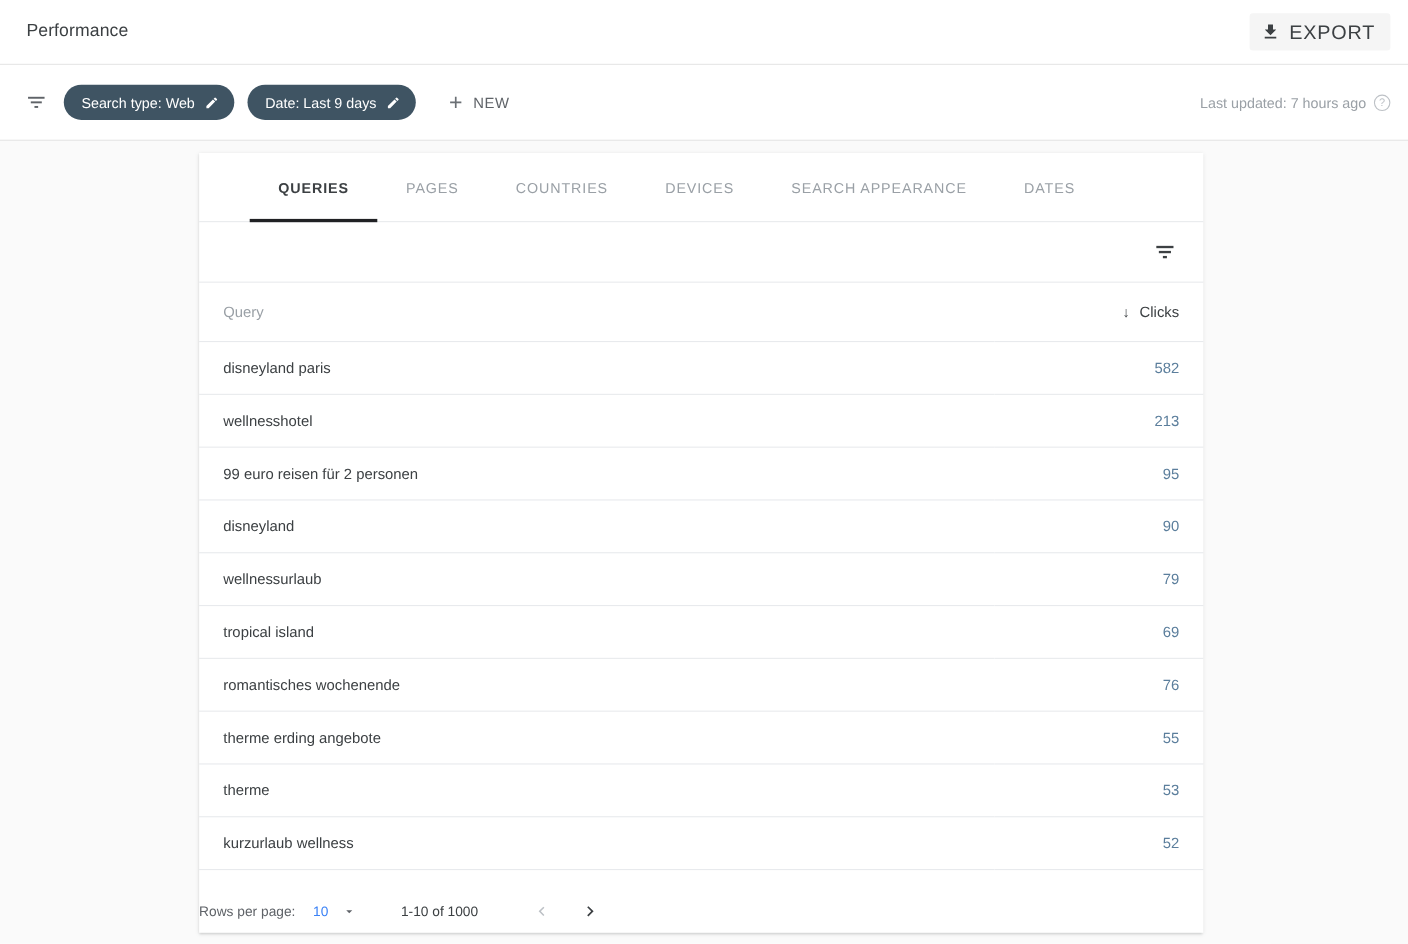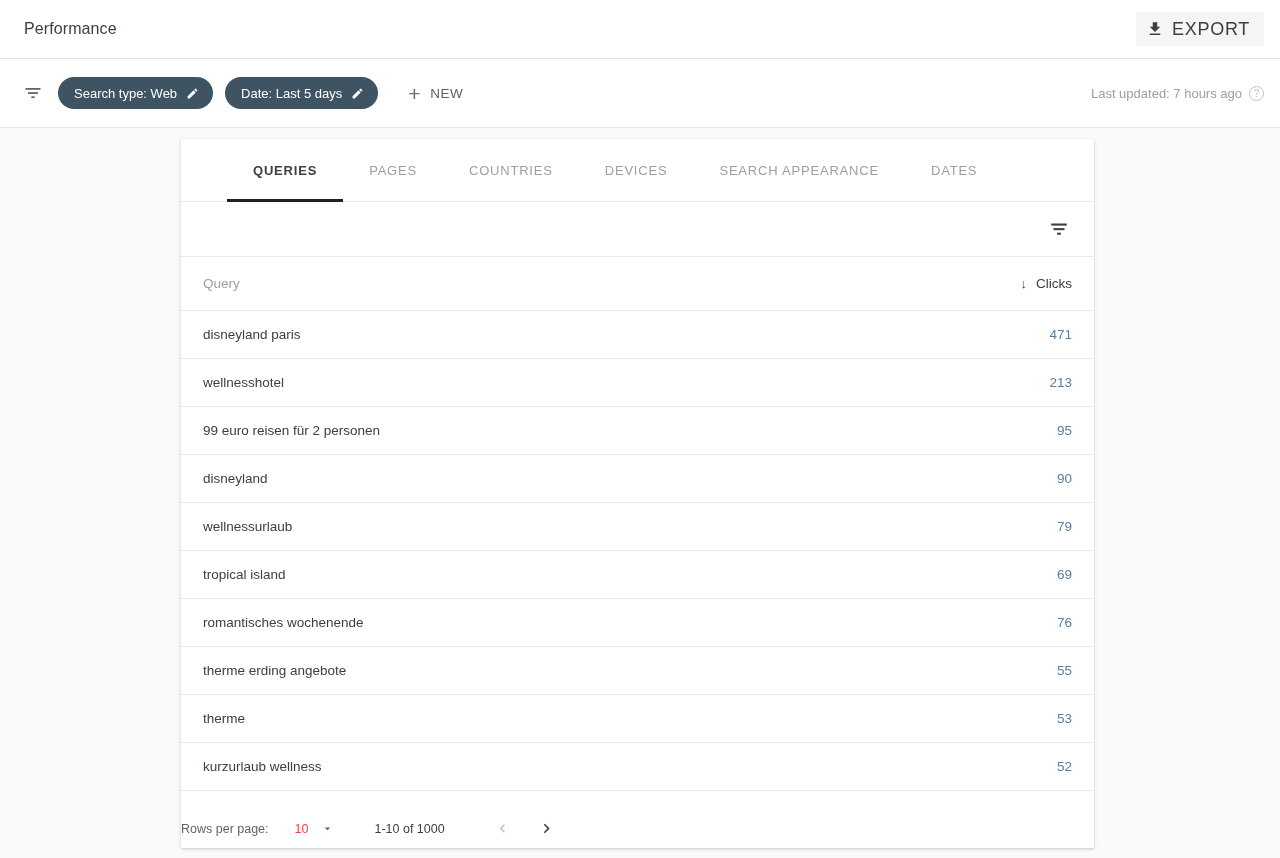--- a/index.html
+++ b/index.html
@@ -159,21 +159,21 @@
   tr.data-row { cursor: pointer; }
 
   .pager {
     height: 76px;
     display: flex; align-items: center; justify-content: flex-start;
     padding-right: 20px;
     gap: 0px;
     color: #5f6368; font-size: 12.5px;
   }
   .pager .rpp-label { color: #5f6368; }
-  .pager .rpp-value { margin-left: 26px; color: #ef4444; }
+  .pager .rpp-value { margin-left: 16px; color: #3b82f6; }
   .pager .rpp-caret { margin-left: 13px; display: inline-flex; align-items: center; cursor: pointer; }
   .pager .range { margin-left: 40px; color: #3c4043; }
   .pager .nav-prev { margin-left: 44px; width: 28px; height: 28px; display: inline-flex; align-items: center; justify-content: center; color: #bdc1c6; cursor: default; }
   .pager .nav-next { margin-left: 16px; width: 28px; height: 28px; display: inline-flex; align-items: center; justify-content: center; color: #3c4043; cursor: pointer; }
 </style>
 </head>
 <body>
 
 <div class="page">
 
@@ -202,21 +202,21 @@
     <div class="chips">
       <div class="chip">
         <span>Search type: Web</span>
         <span class="pencil">
           <svg width="13" height="13" viewBox="0 0 24 24">
               <path fill="#ffffff" d="M3 17.25V21h3.75L17.81 9.94l-3.75-3.75L3 17.25zM20.71 7.04a1 1 0 0 0 0-1.41l-2.34-2.34a1 1 0 0 0-1.41 0l-1.83 1.83 3.75 3.75 1.83-1.83z"></path>
             </svg>
         </span>
       </div>
       <div class="chip">
-        <span>Date: Last 5 days</span>
+        <span>Date: Last 9 days</span>
         <span class="pencil">
           <svg width="13" height="13" viewBox="0 0 24 24">
               <path fill="#ffffff" d="M3 17.25V21h3.75L17.81 9.94l-3.75-3.75L3 17.25zM20.71 7.04a1 1 0 0 0 0-1.41l-2.34-2.34a1 1 0 0 0-1.41 0l-1.83 1.83 3.75 3.75 1.83-1.83z"></path>
             </svg>
         </span>
       </div>
     </div>
 
     <div class="new-btn">
       <span class="new-plus">+</span>
@@ -271,21 +271,21 @@
             <span>Query</span>
           </th>
           <th class="col-clicks" style="width:190px">
             <span class="sortarrow">↓</span><span>Clicks</span>
           </th>
         </tr>
       </thead>
       <tbody>
         <tr class="data-row">
           <td class="cell-query">disneyland paris</td>
-          <td class="cell-clicks">471</td>
+          <td class="cell-clicks">582</td>
         </tr>
         <tr class="data-row">
           <td class="cell-query">wellnesshotel</td>
           <td class="cell-clicks">213</td>
         </tr>
         <tr class="data-row">
           <td class="cell-query">99 euro reisen für 2 personen</td>
           <td class="cell-clicks">95</td>
         </tr>
         <tr class="data-row">

